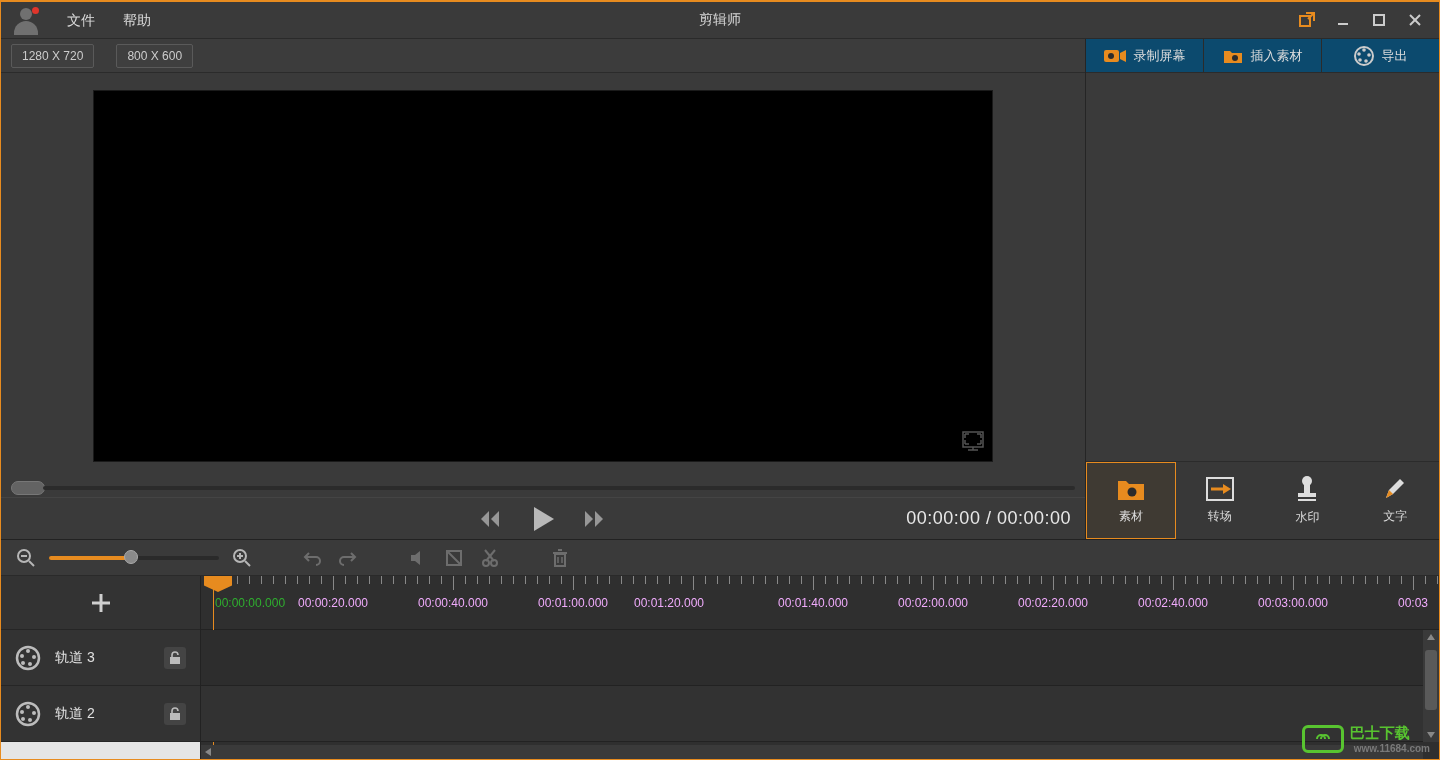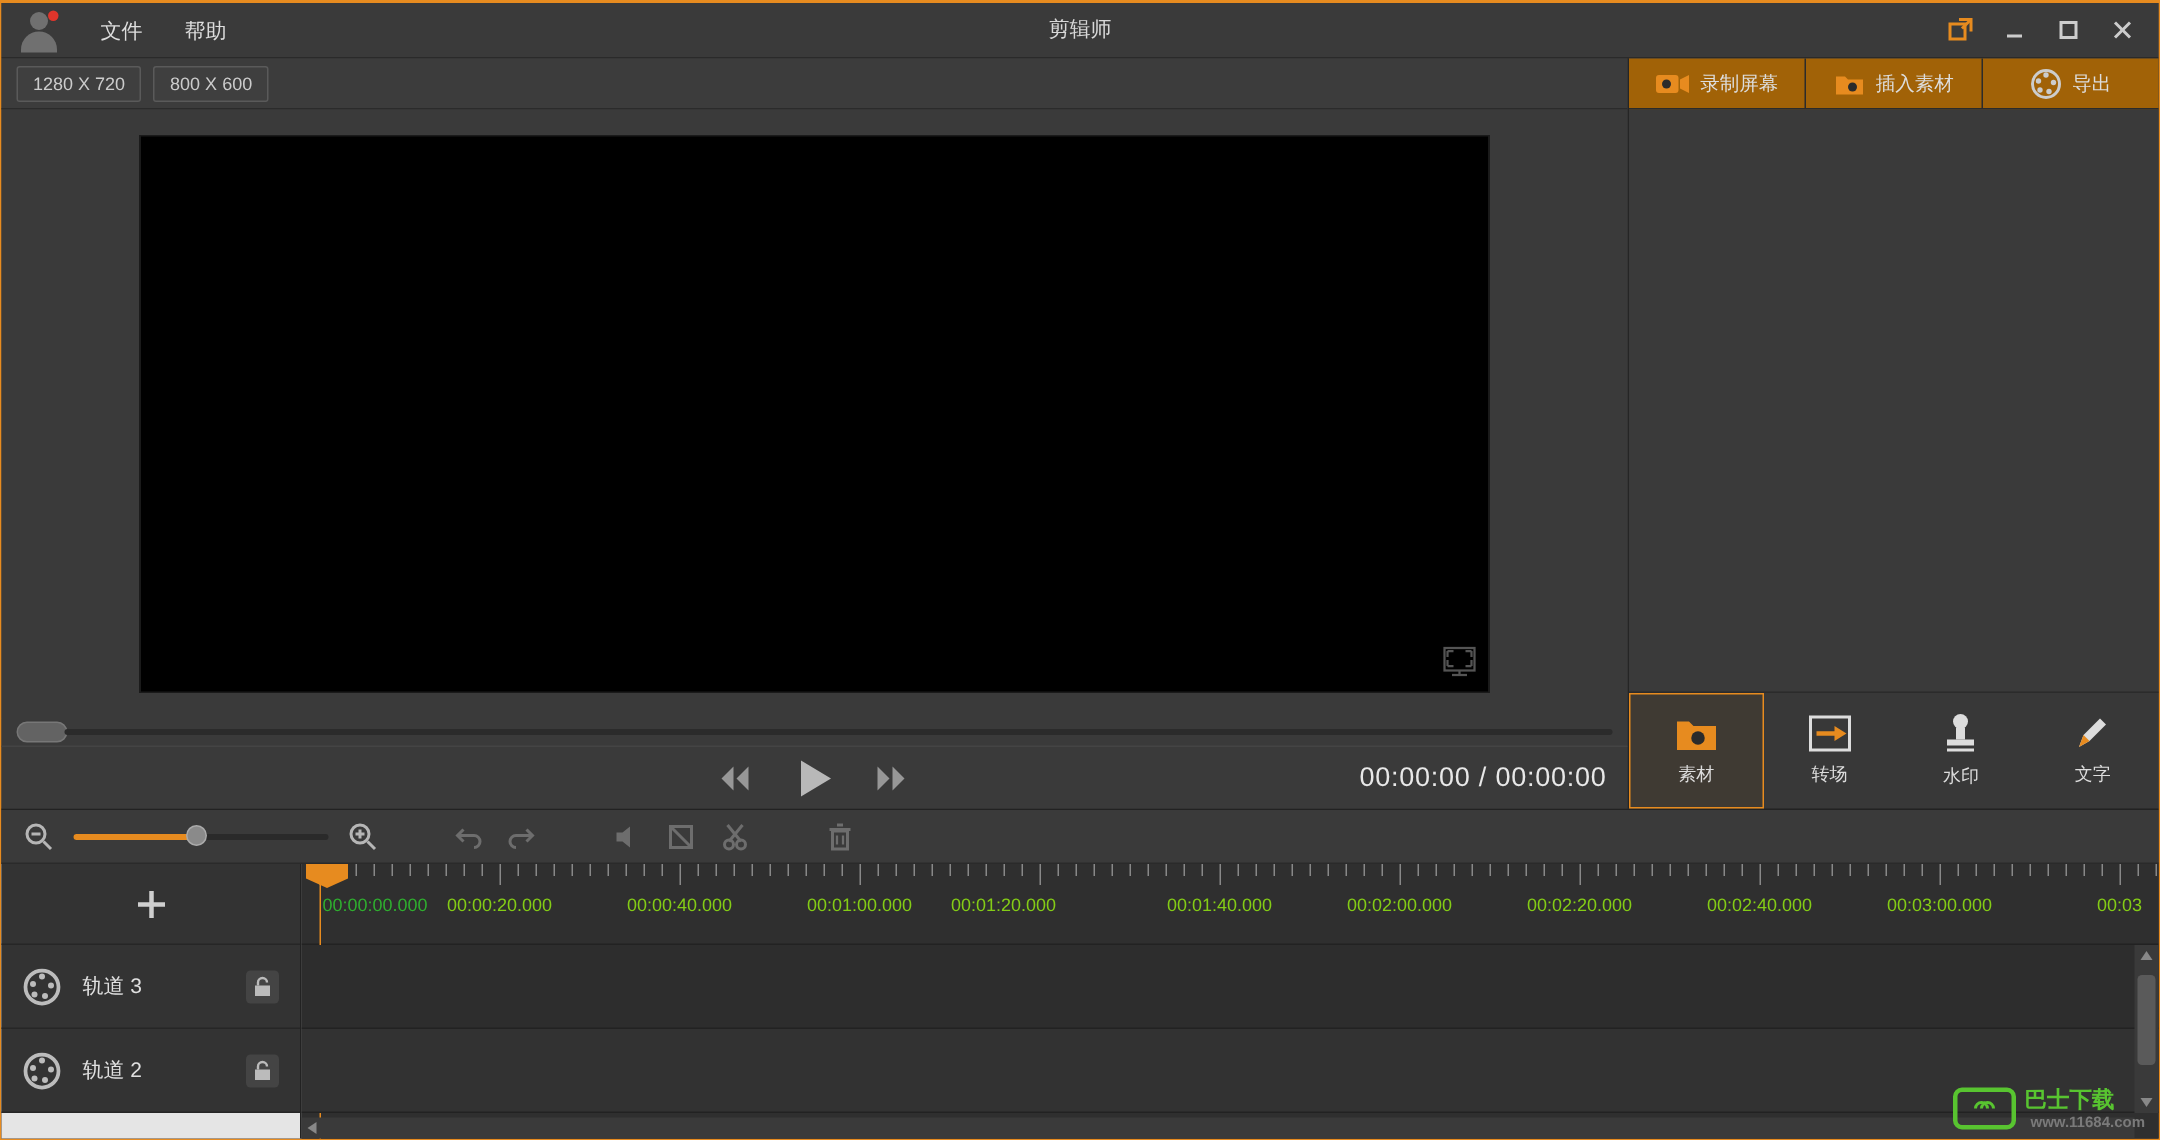--- a/index.html
+++ b/index.html
@@ -45,21 +45,21 @@
 
 .upper {
   flex: 1; display: flex; min-height: 0;
   border-top: 1px solid #2a2a2a;
 }
 .upper-left {
   flex: 1; display: flex; flex-direction: column; min-width: 0;
   border-right: 1px solid #252525;
 }
 .resbar {
-  height: 34px; display: flex; align-items: center; gap: 8px;
+  height: 34px; display: flex; align-items: center; gap: 22px;
   padding: 0 10px;
   background: #3c3c3c;
   border-bottom: 1px solid #2b2b2b;
 }
 .resbtn {
   height: 24px; padding: 0 10px;
   border: 1px solid #5a5a5a; background: #3f3f3f;
   color: #ccc; font-size: 12px; line-height: 22px;
   border-radius: 2px; cursor: pointer;
 }
@@ -100,21 +100,21 @@
   margin-left: auto; margin-right: 14px; color: #e8e8e8; font-size: 18px; letter-spacing: .5px;
 }
 
 .upper-right {
   width: 353px; display: flex; flex-direction: column;
   background: #3a3a3a;
 }
 .actionbar {
   height: 34px; display: flex;
   border-bottom: 1px solid #2b2b2b;
-  background: #a16207;
+  background: #0c4a6e;
 }
 .actionbtn {
   flex: 1; display: flex; align-items: center; justify-content: center; gap: 8px;
   border-left: 1px solid #2b2b2b; cursor: pointer;
 }
 .actionbtn:first-child { border-left: none; }
 .actionbtn span.lbl { color: #ddd; font-size: 13px; }
 .assets-empty { flex: 1; background: #3a3a3a; }
 .tabbar {
   height: 78px; display: flex; border-top: 1px solid #2b2b2b;
@@ -175,21 +175,21 @@
   height: 54px; position: relative;
   background: #2f2f2f;
   border-bottom: 1px solid #222;
 }
 .ruler-ticks {
   position: absolute; left: 0; right: 0; top: 0; height: 18px;
 }
 .tick { position: absolute; top: 0; width: 1px; height: 8px; background: #888; }
 .tick.major { height: 14px; }
 .ruler-labels { position: absolute; top: 20px; left: 0; right: 0; height: 20px; }
-.rlabel { position: absolute; color: #84cc16; font-size: 12px; transform: translateX(-50%); white-space: nowrap; }
+.rlabel { position: absolute; color: #f0abfc; font-size: 12px; transform: translateX(-50%); white-space: nowrap; }
 .playhead {
   position: absolute; top: 0; left: 12px; width: 1px; height: 184px; background: #e78b1f;
 }
 .playhead-flag {
   position: absolute; top: 0; left: 3px;
   width: 28px; height: 16px;
   background: #e78b1f;
   clip-path: polygon(0 0, 100% 0, 100% 60%, 50% 100%, 0 60%);
 }
 .playhead-time {

